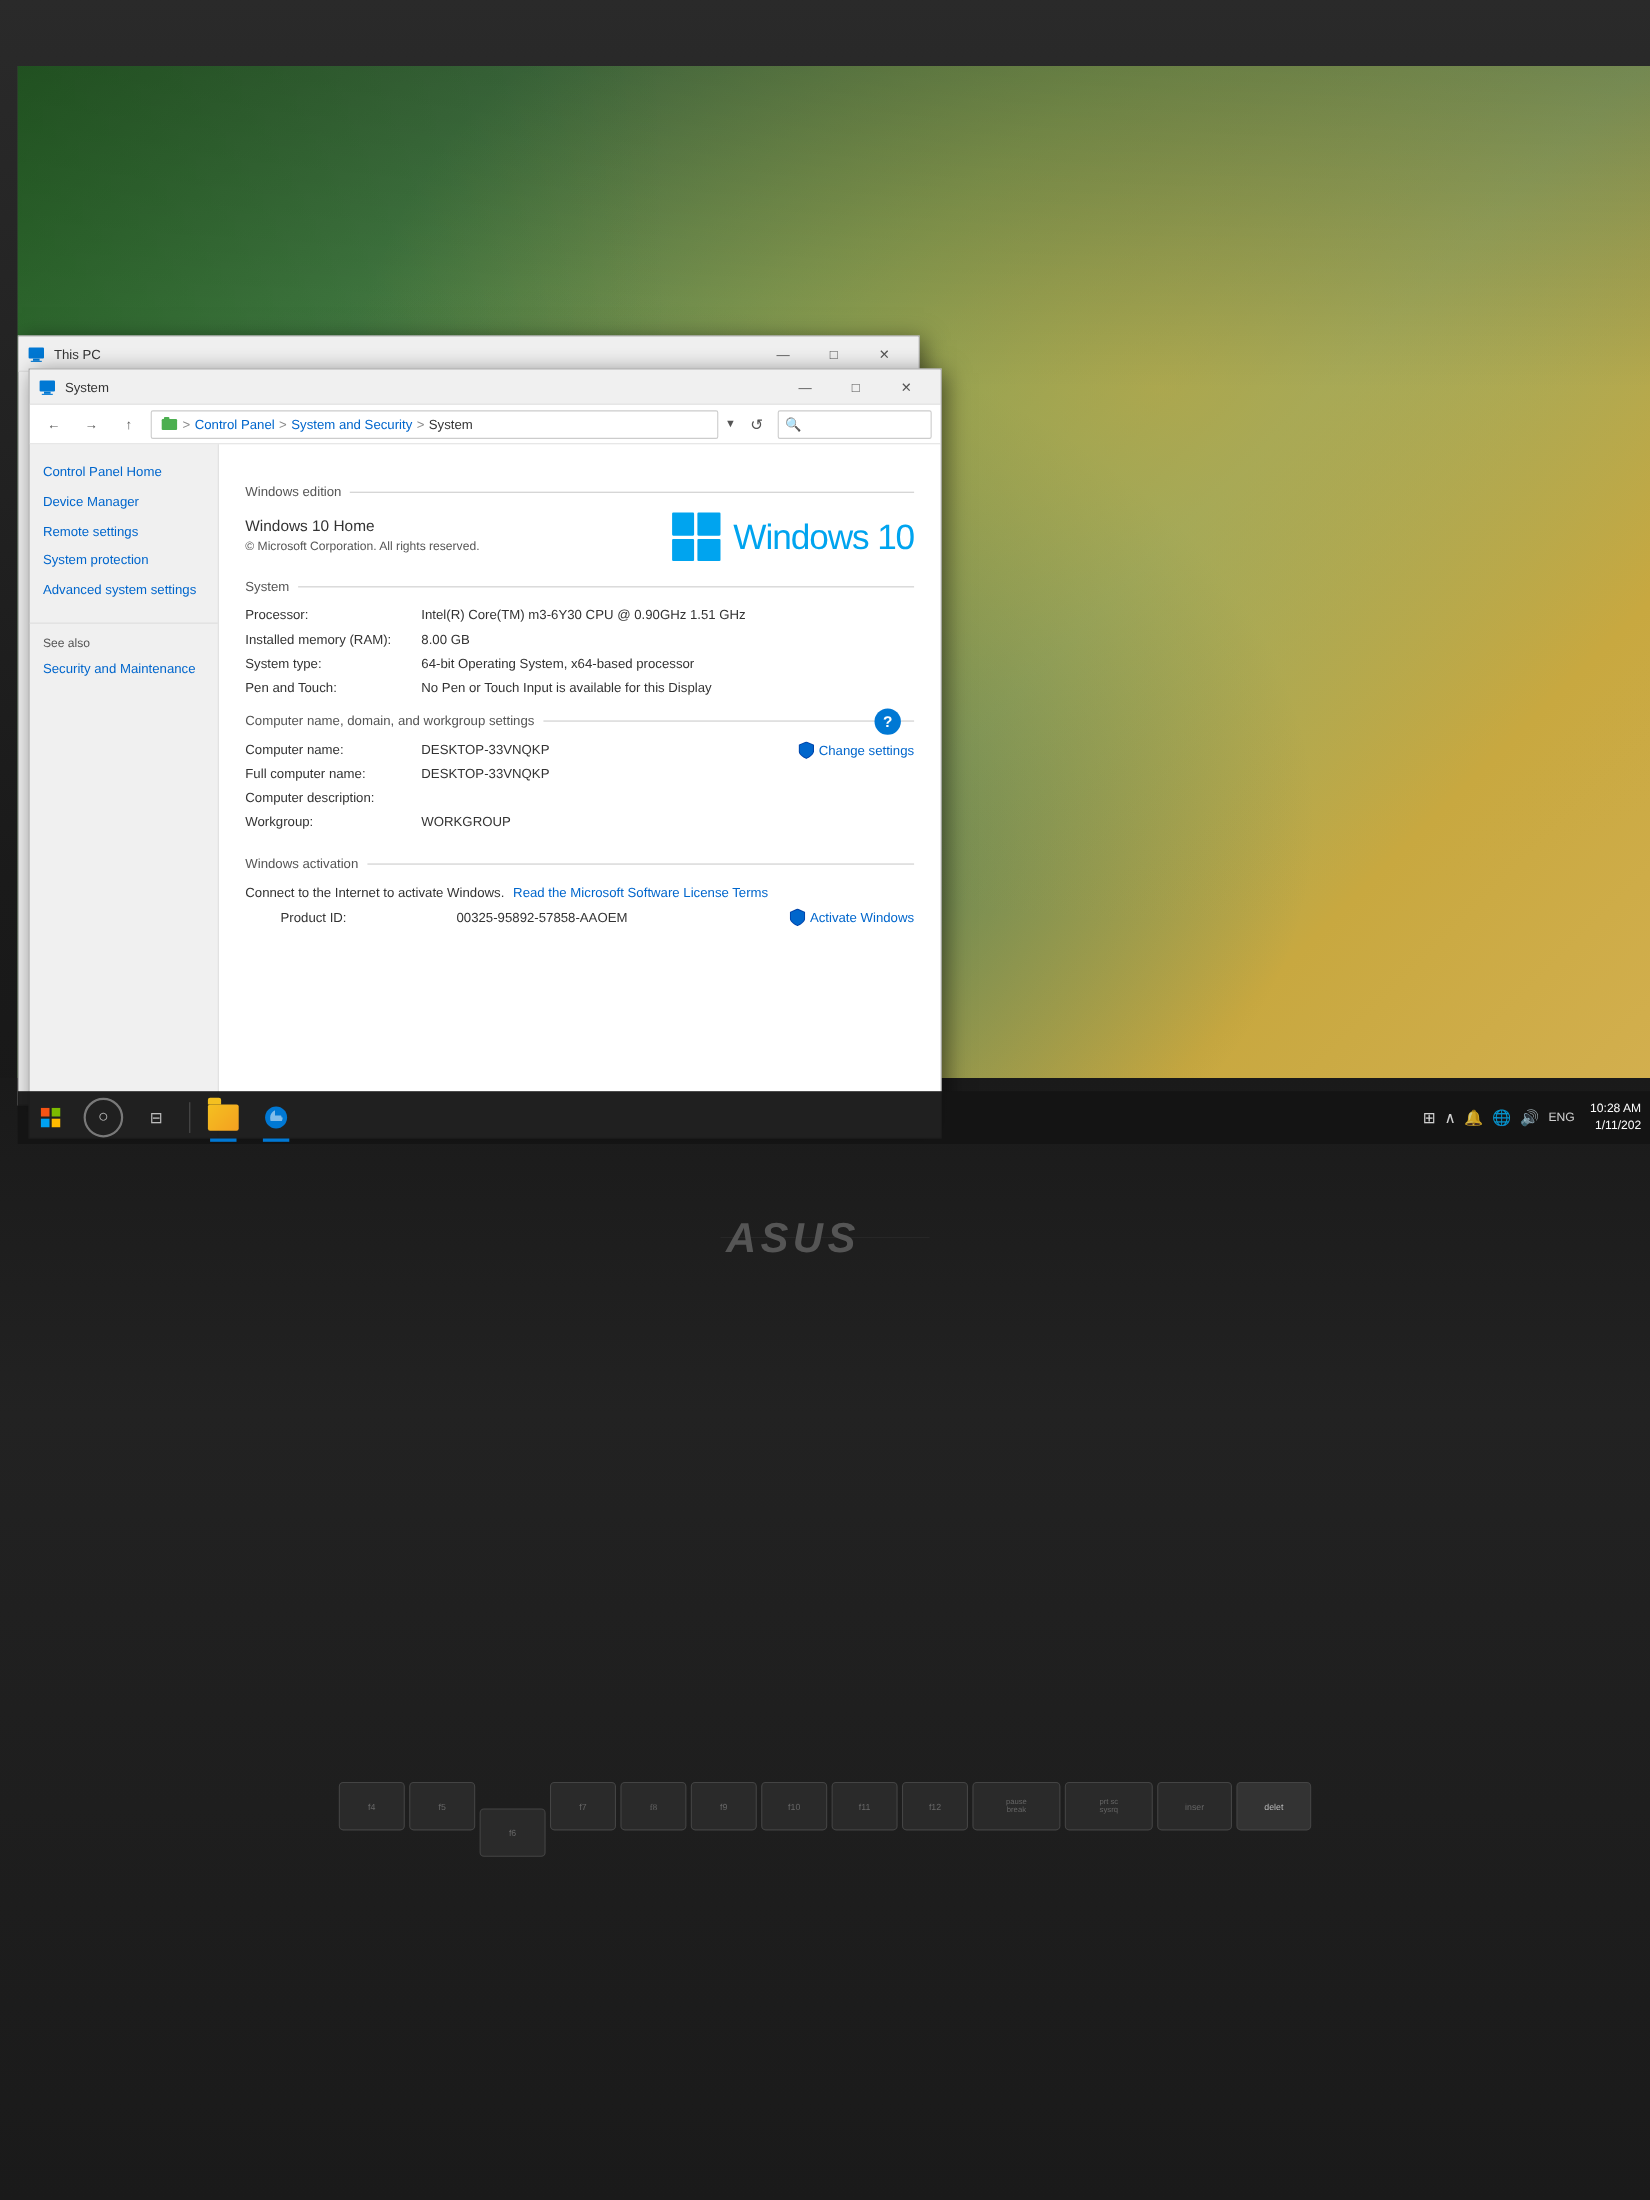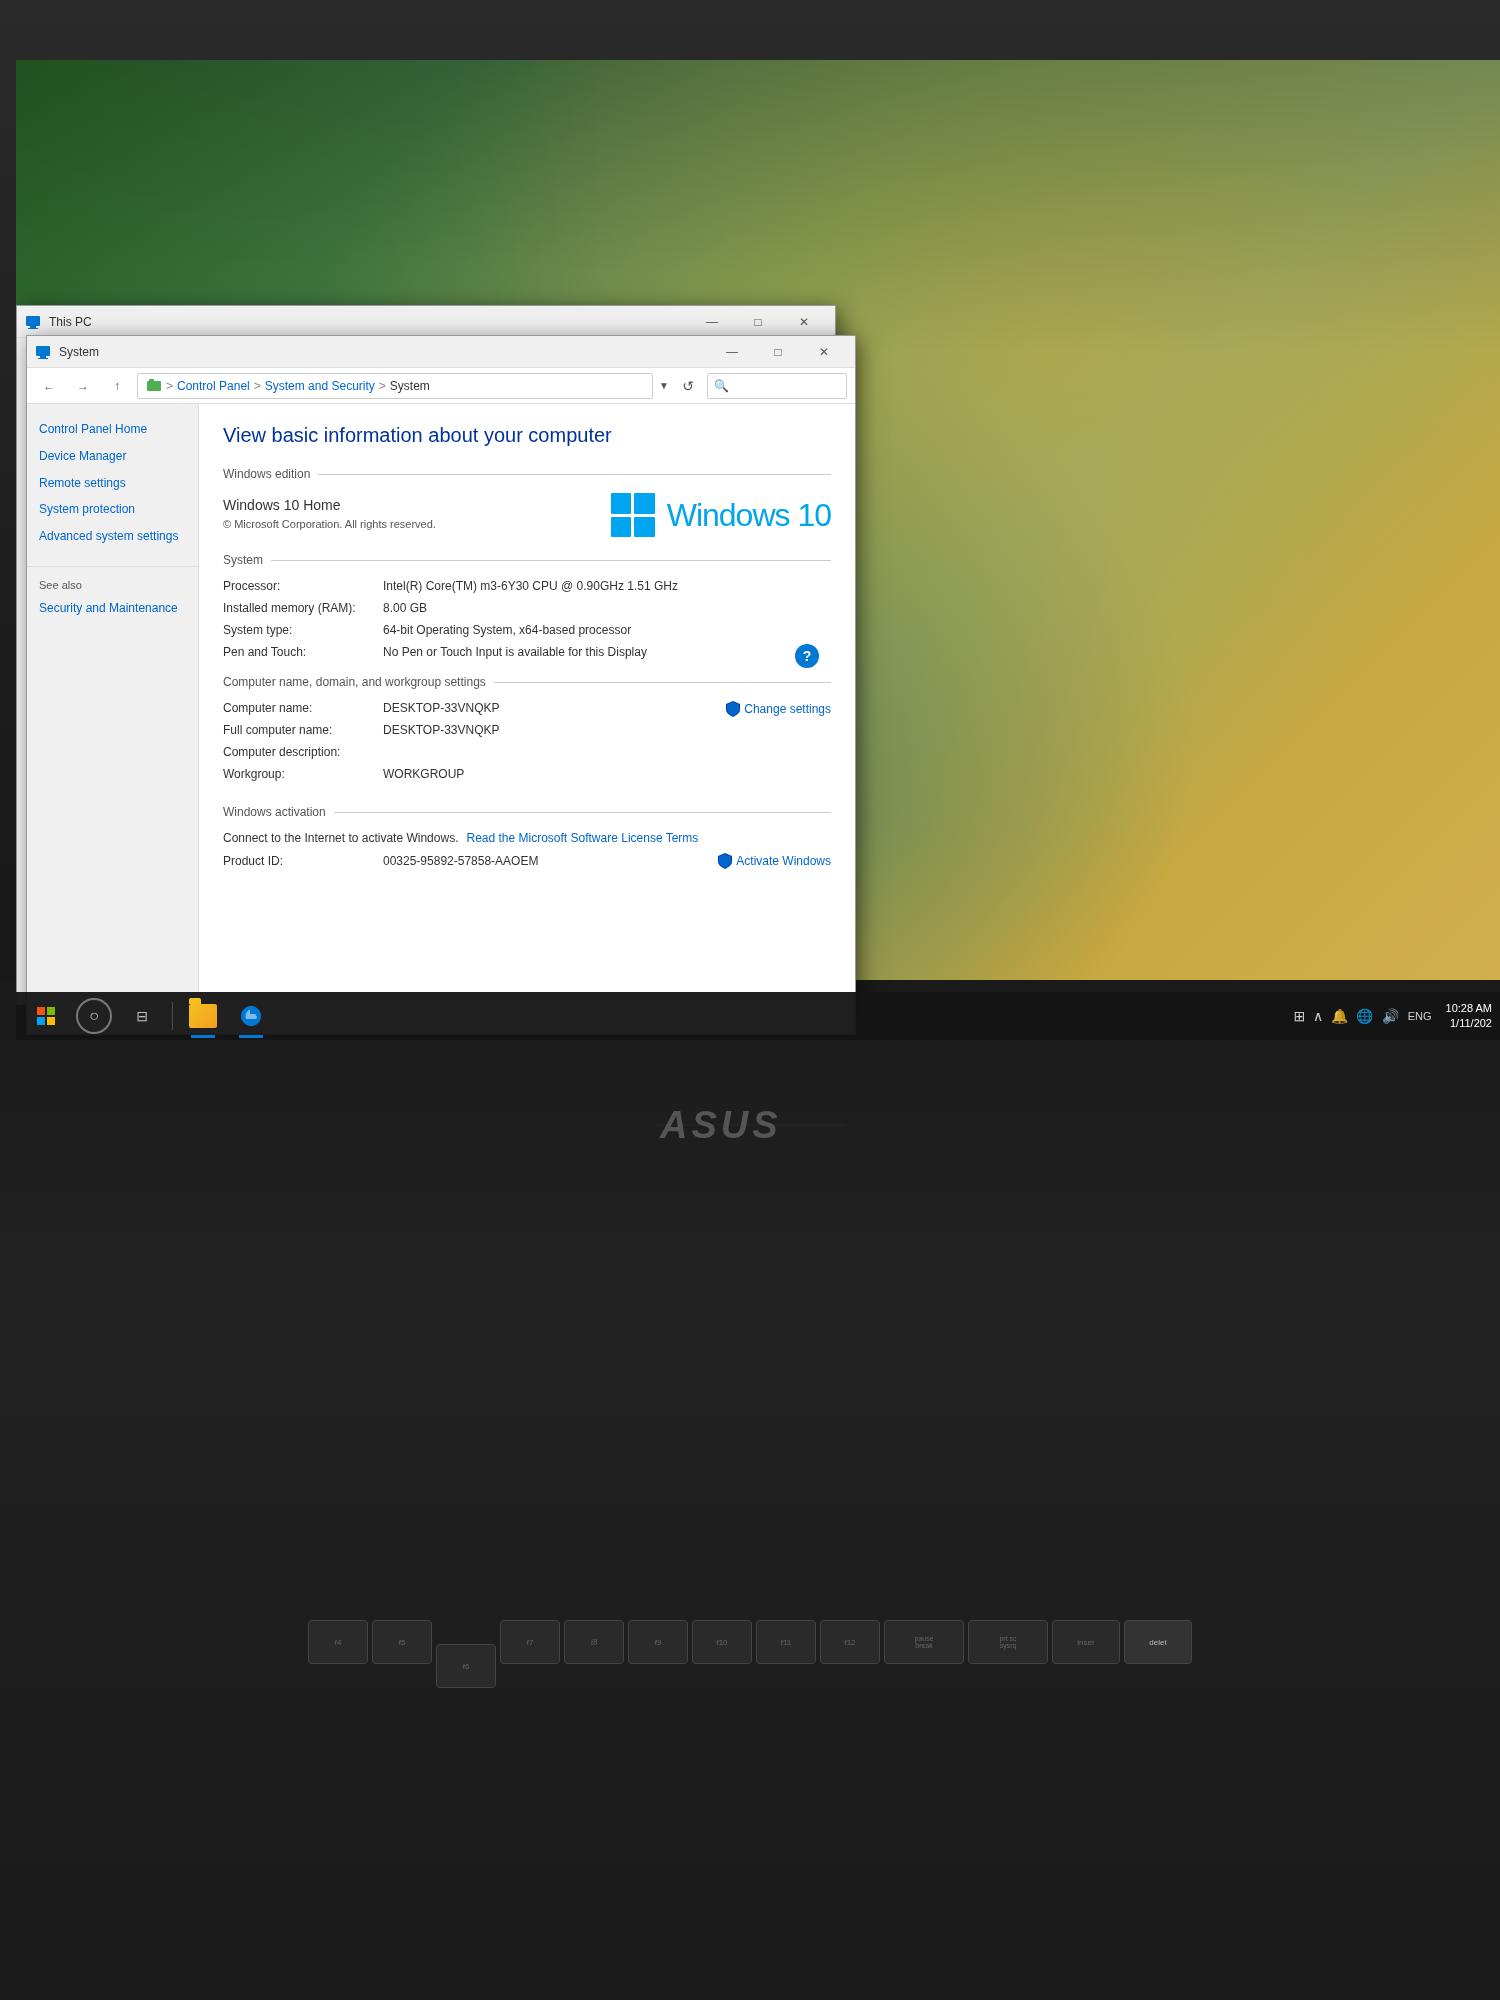--- a/index.html
+++ b/index.html
@@ -659,21 +659,20 @@
         <div class="sidebar-section">
           <div class="sidebar-section-title">See also</div>
           <div class="sidebar-item">Security and Maintenance</div>
         </div>
       </div>
 
       <div class="main-content">
 
         <div class="help-btn" style="position:absolute; right:36px; top:308px;">?</div>
 
-        <div class="page-title">View basic information about your computer</div>
 
         <div class="section-divider">
           <span class="section-label">Windows edition</span>
           <div class="divider-line"></div>
         </div>
 
         <div class="windows-edition">
           <div class="edition-text-area">
             <div class="edition-name">Windows 10 Home</div>
             <div class="edition-copyright">© Microsoft Corporation. All rights reserved.</div>
@@ -752,21 +751,21 @@
           <span class="section-label">Windows activation</span>
           <div class="divider-line"></div>
         </div>
 
         <div class="activation-row">
           <span class="connect-text">Connect to the Internet to activate Windows.</span>
           <span class="license-link">Read the Microsoft Software License Terms</span>
         </div>
 
         <div style="display:flex; align-items:center; gap:12px;">
-          <div class="info-row" style="margin-bottom:0; flex:1;">
+          <div class="info-row" style="margin-bottom:0; flex:1;margin-left:32px;">
             <span class="info-label">Product ID:</span>
             <span class="info-value">00325-95892-57858-AAOEM</span>
           </div>
           <div class="activate-link">
             <span style="display:inline-block; width:14px; height:16px;">
               <svg width="14" height="16" viewBox="0 0 14 16">
                 <path d="M7 0 L14 3 L14 9 C14 13 7 16 7 16 C7 16 0 13 0 9 L0 3 Z" fill="#0044aa"></path>
                 <path d="M7 1 L13 3.5 L13 9 C13 12.5 7 15 7 15 C7 15 1 12.5 1 9 L1 3.5 Z" fill="#0066cc"></path>
               </svg>
             </span>

